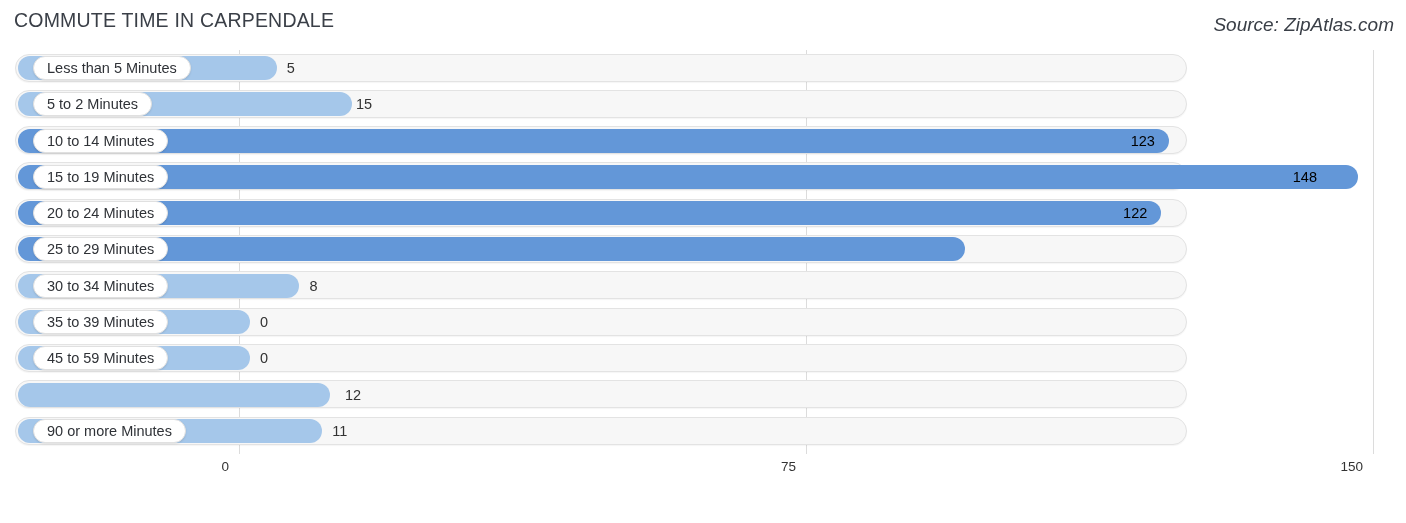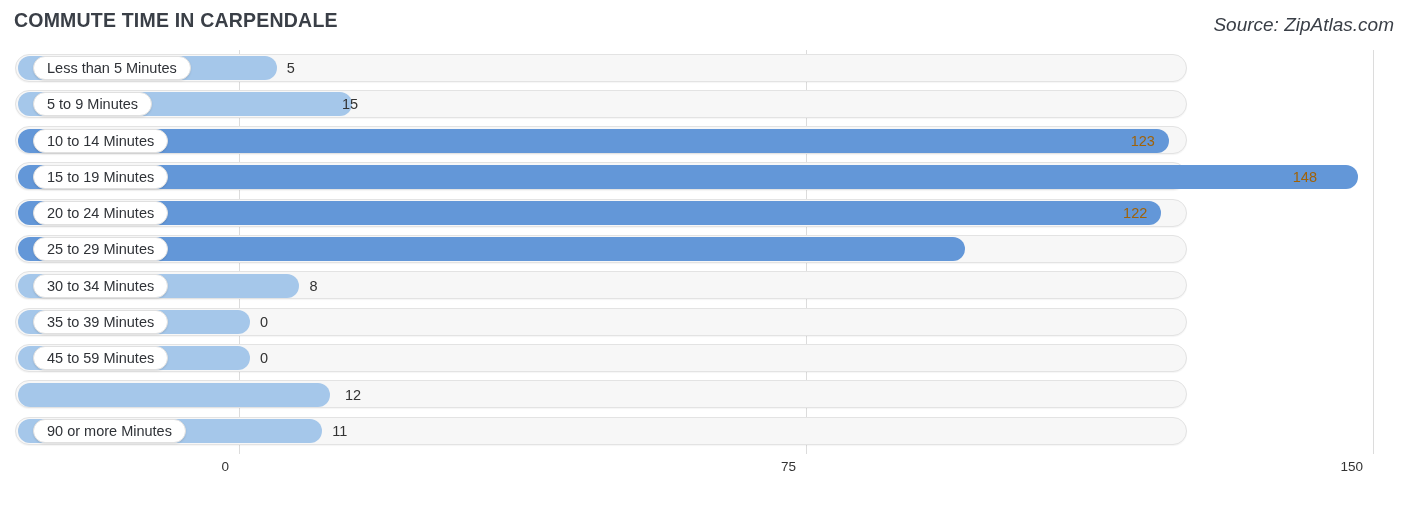--- a/index.html
+++ b/index.html
@@ -10,21 +10,21 @@
     overflow:hidden;
     position:relative;
   }
   .chart-root{position:absolute;inset:0;}
 
   
   .title{
     position:absolute;left:14px;top:9px;
     font-size:19.5px;color:#3a3f47;
     letter-spacing:.2px;white-space:nowrap;
-    font-weight:700;
+    font-weight:400;
   }
   .source{
     position:absolute;right:12px;top:14px;
     font-size:19px;color:#3a3f47;
     font-style:italic;white-space:nowrap;
   }
 
   
   .plot{
     position:absolute;
@@ -92,21 +92,21 @@
     top:6px;height:24px;
     display:flex;align-items:center;
     font-size:14.5px;color:#333;
     white-space:nowrap;
   }
   
   .val-in{
     position:absolute;
     top:6px;height:24px;
     display:flex;align-items:center;
-    font-size:14.5px;color:#a16207;
+    font-size:14.5px;color:#000000;
     white-space:nowrap;
   }
 
   
   .axis{
     position:absolute;
     left:0;right:0;bottom:0;height:33px;
   }
   .tick-label{
     position:absolute;
@@ -135,22 +135,22 @@
     <div class="rows" id="rows">
         <div class="row">
           <div class="track"></div>
           <div class="bar light" style="width: 258.8px;"></div>
           <div class="label-pill">Less than 5 Minutes</div>
           <div class="val-out" style="left: 286.8px;">5</div>
         </div>
         <div class="row">
           <div class="track"></div>
           <div class="bar light" style="width: 334.4px;"></div>
-          <div class="label-pill">5 to 9 Minutes</div>
-          <div class="val-out" style="left: 342px;">15</div>
+          <div class="label-pill">5 to 2 Minutes</div>
+          <div class="val-out" style="left: 356px;">15</div>
         </div>
         <div class="row">
           <div class="track"></div>
           <div class="bar dark" style="width: 1150.88px;"></div>
           <div class="label-pill">10 to 14 Minutes</div>
           <div class="val-in" style="left: 1154.88px; transform: translateX(-100%);">123</div>
         </div>
         <div class="row">
           <div class="track"></div>
           <div class="bar dark" style="width: 1339.88px;"></div>

